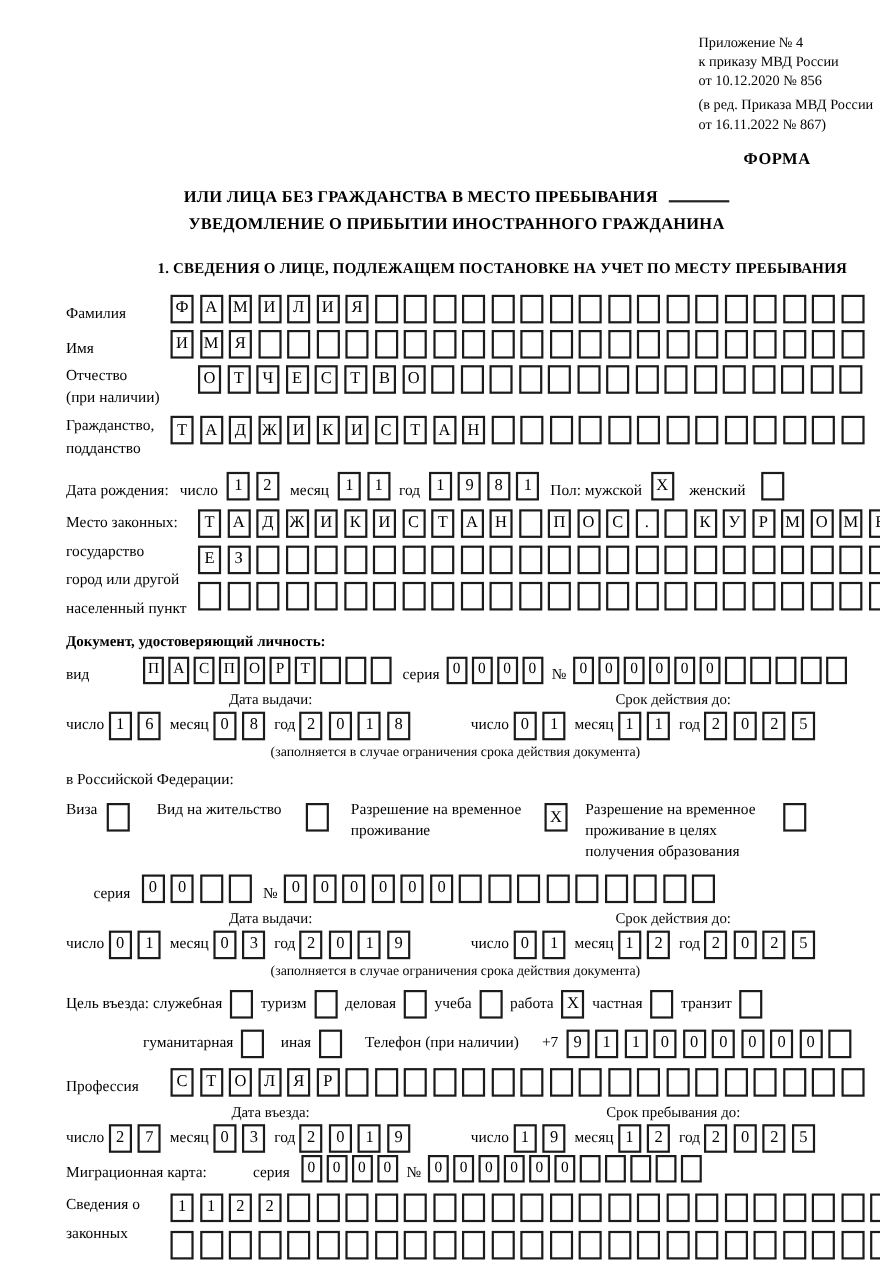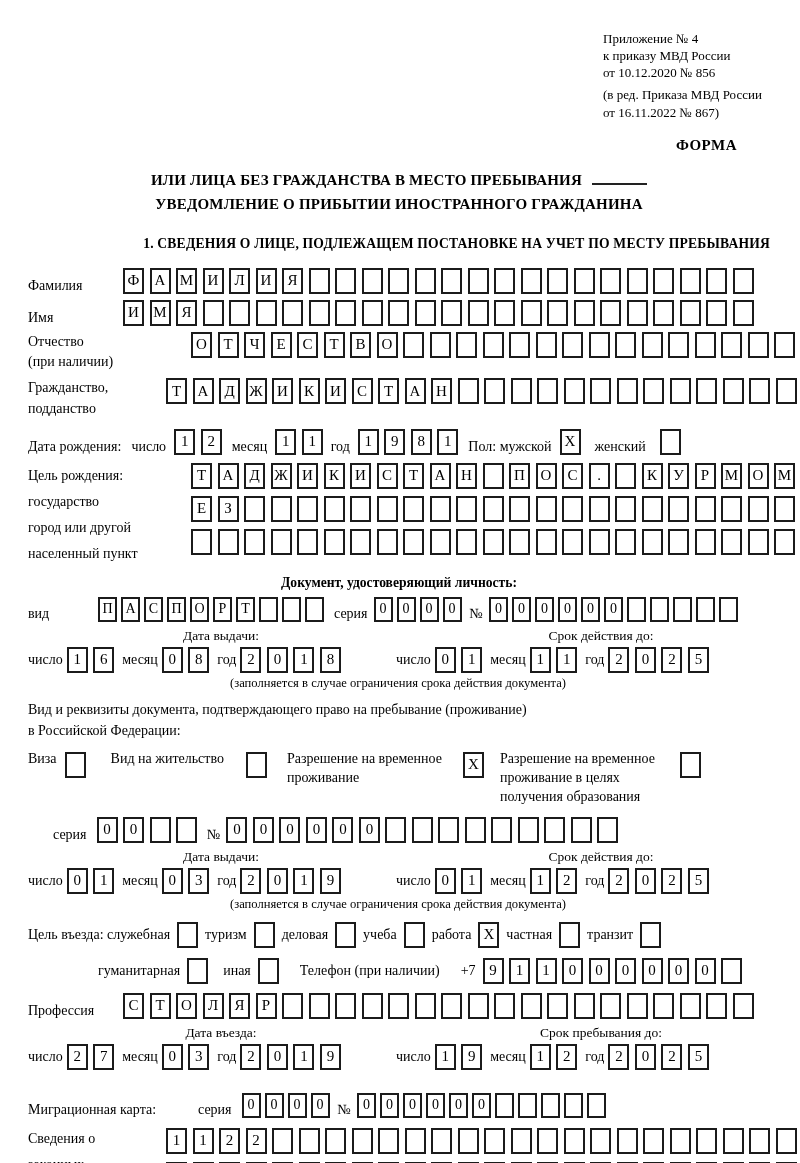--- a/index.html
+++ b/index.html
@@ -2,21 +2,21 @@
 <html><head>
 <meta charset="utf-8">
 <style>
   * { margin:0; padding:0; box-sizing:border-box; }
   html,body { background:#fff; }
   body {
     width:800px; height:1163px; margin:0 auto;
     font-family:"Liberation Serif","DejaVu Serif",serif;
     color:#000; font-size:14px; overflow:hidden;
   }
-  .page { padding:30px 30px 0 28px; position:relative; width:800px; height:1163px; }
+  .page { padding:30px 30px 0 60px; position:relative; width:800px; height:1163px; }
 
   
   .annex { margin-left:575px; width:200px; font-size:13px; line-height:1.32; }
   .annex .gap { margin-top:5px; }
   .form-label { text-align:right; padding-right:33px; font-weight:bold; font-size:15px; margin-top:16px; letter-spacing:.5px; }
 
   .title { text-align:center; font-weight:bold; font-size:15px; line-height:1.6; margin-top:14px; letter-spacing:.2px; }
   .title-underline { display:inline-block; width:55px; border-bottom:2px solid #222; height:1em; margin-left:10px; }
 
   .section-heading { font-weight:bold; font-size:13.6px; margin-top:20px; padding-left:24px; letter-spacing:.2px;text-align:right; }
@@ -25,36 +25,36 @@
   .cells { display:inline-flex; gap:5.5px; vertical-align:middle; flex:none; }
   .cell {
     width:21px; height:26px; border:2px solid #1b1b1b; background:#fff;
     display:flex; align-items:center; justify-content:center;
     font-size:15px; flex:none; font-family:"Liberation Serif",serif;
   }
   .cells.sm { gap:4px; }
   .cells.sm .cell { width:19px; height:25px; font-size:14px; }
 
   .frow { display:flex; align-items:flex-end; margin-top:6px; }
-  .frow.top { align-items:flex-start;gap:43px; }
+  .frow.top { align-items:flex-start; }
   .flabel { width:95px; flex:none; }
   .flabel.w120 { width:120px; }
   .stack { line-height:1.45; }
 
   
   .dates-head { display:flex; margin-top:6px; font-size:13.5px; }
   .dh-left { width:330px; margin-left:28px; text-align:center; }
   .dh-right { width:330px; margin-left:50px; text-align:center; }
   .dates-row { display:flex; align-items:center; margin-top:3px; }
   .dgroup { display:flex; align-items:center; flex:none; }
   .dgroup .dlbl { margin:0 4px 0 8px; }
   .dgroup .dlbl:first-child { margin-left:0; }
   .note-right { text-align:center; font-size:12.6px; margin-top:3px; padding-right:2px; }
 
-  .doc-heading { text-align:center; font-weight:bold; font-size:13.6px; margin-top:8px; }
+  .doc-heading { text-align:left; font-weight:bold; font-size:13.6px; margin-top:8px; }
 
   .intro { margin-top:8px; line-height:1.55; }
 
   .visa-row { display:flex; align-items:flex-start; margin-top:8px; }
   .visa-row .cbox { margin-top:2px; }
   .opt-label { line-height:1.35; }
   .ctr { text-align:left; }
 
   .purpose-row { display:flex; align-items:center; margin-top:10px; flex-wrap:nowrap; }
   .purpose-row > * { margin-right:7px; flex:none; }
@@ -234,21 +234,21 @@
         <span class="cell">X</span>
       </span>
     <span class="ml14">женский</span>
     <span class="cells ml14">
         <span class="cell"></span>
       </span>
   </div>
 
   <div class="frow top" style="margin-top:8px">
     <span class="flabel w120 stack" style="line-height:1.85">
-      <span>Цель рождения:</span><br>
+      <span>Место законных:</span><br>
       <span>государство</span><br>
       <span>город или другой</span><br>
       <span>населенный пункт</span>
     </span>
     <span style="display:flex;flex-direction:column;gap:7px;">
       <span class="cells">
           <span class="cell">Т</span>
           <span class="cell">А</span>
           <span class="cell">Д</span>
           <span class="cell">Ж</span>
@@ -407,21 +407,20 @@
           <span class="cell">2</span>
           <span class="cell">0</span>
           <span class="cell">2</span>
           <span class="cell">5</span>
         </span>
     </span>
   </div>
   <div class="note-right">(заполняется в случае ограничения срока действия документа)</div>
 
   <div class="intro">
-    <div>Вид и реквизиты документа, подтверждающего право на пребывание (проживание)</div>
     <div>в Российской Федерации:</div>
   </div>
 
   <div class="visa-row">
     <span class="opt-label">Виза</span>
     <span class="cells cbox ml8">
         <span class="cell"></span>
       </span>
     <span class="opt-label ml25">Вид на жительство</span>
     <span class="cells cbox" style="margin-left:22px">
@@ -635,21 +634,21 @@
       <span class="dlbl">год</span>
       <span class="cells">
           <span class="cell">2</span>
           <span class="cell">0</span>
           <span class="cell">2</span>
           <span class="cell">5</span>
         </span>
     </span>
   </div>
 
-  <div class="frow" style="margin-top:23px">
+  <div class="frow" style="margin-top:2px">
     <span style="width:170px;flex:none;">Миграционная карта:</span>
     <span class="mr10">серия</span>
     <span class="cells sm">
         <span class="cell">0</span>
         <span class="cell">0</span>
         <span class="cell">0</span>
         <span class="cell">0</span>
       </span>
     <span class="ml8 mr6">№</span>
     <span class="cells sm">

